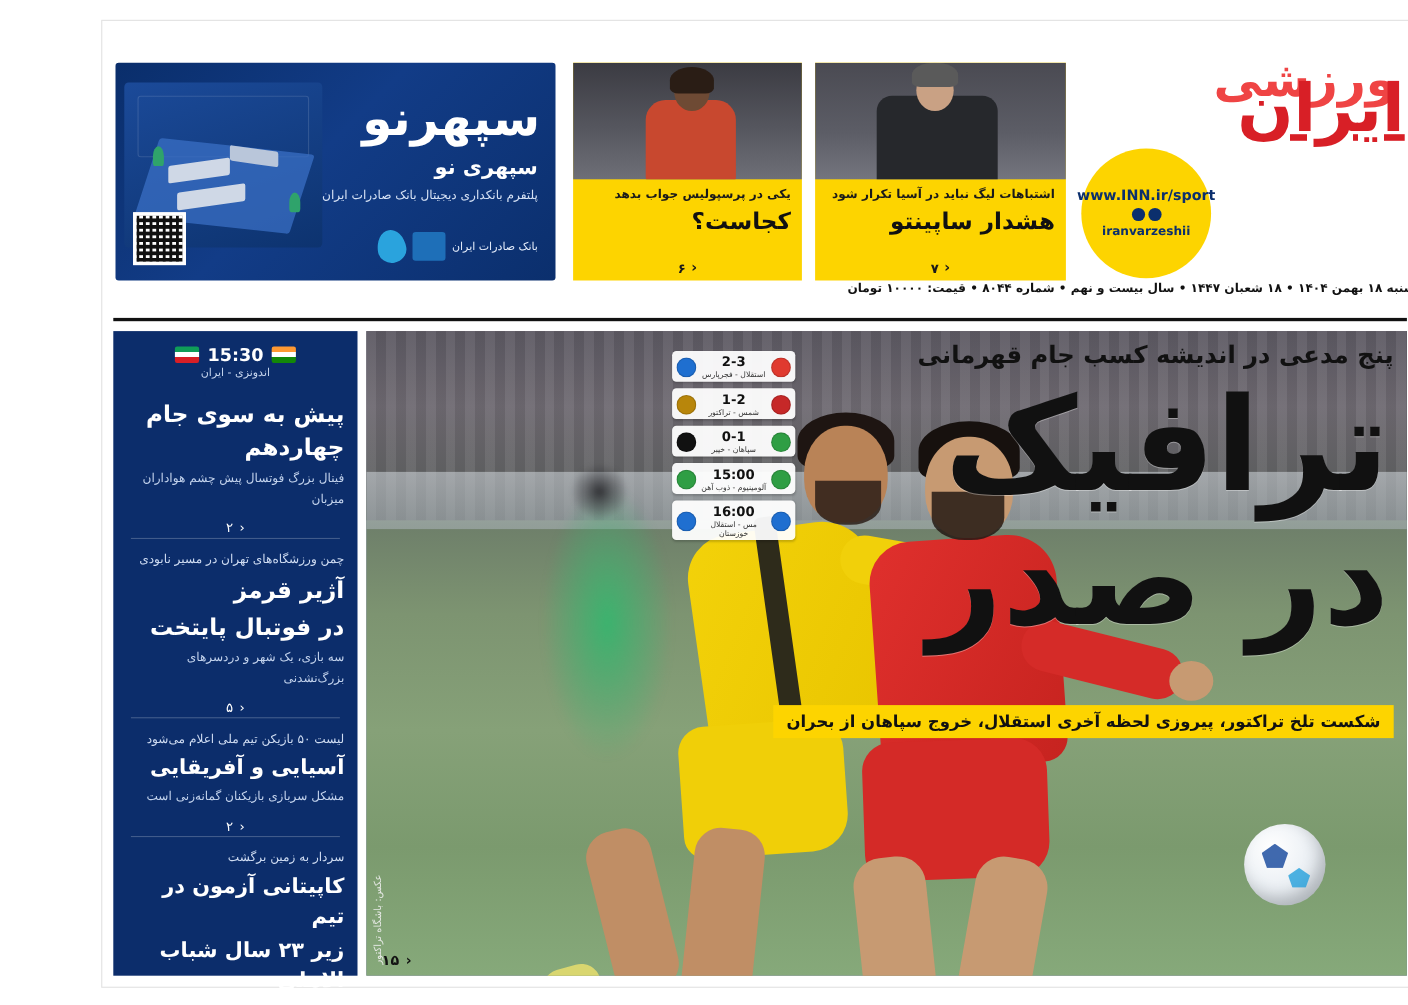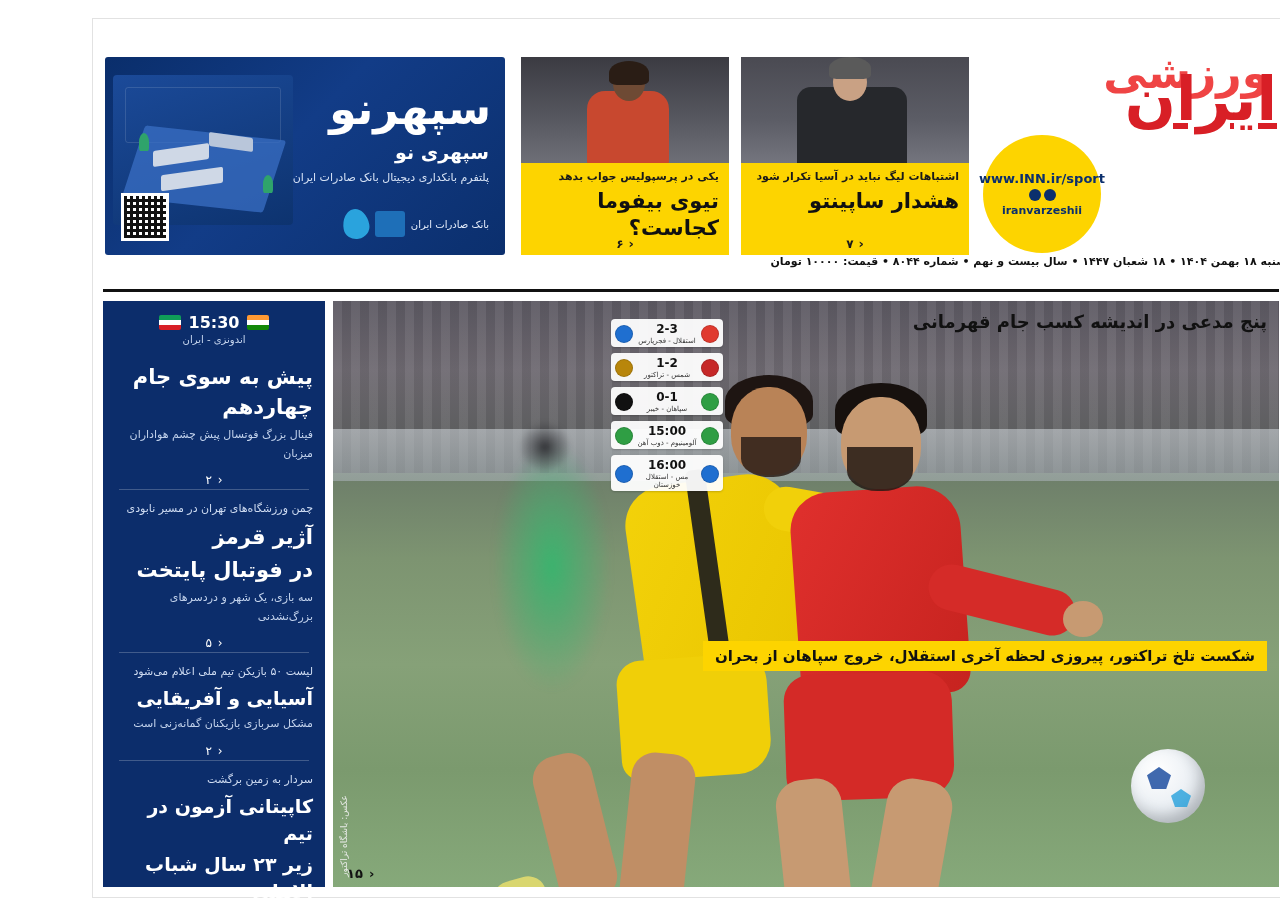--- a/index.html
+++ b/index.html
@@ -349,21 +349,21 @@
   }
   .ball::after {
     content:""; position:absolute; left: 40px; top: 40px; width: 20px; height: 18px;
     background: #24a0dc; clip-path: polygon(50% 0,100% 38%,80% 100%,20% 100%,0 38%);
     opacity: .8;
   }
 
   
   .lead-kicker {
     position: absolute; right: 12px; top: 10px;
-    font-size: 18px; font-weight: 700; color: #111;
+    font-size: 22px; font-weight: 700; color: #111;
     background: rgba(255,255,255,.0);
     direction: rtl;
   }
   .lead-title {
     position: absolute; right: 16px; top: 46px;
     font-size: 118px; font-weight: 700; color: #111; line-height: .98;
     direction: rtl; text-align: right;
     text-shadow: 0 1px 0 rgba(255,255,255,.35);
   }
   .lead-title .l2 { display: block; margin-top: 6px; }
@@ -435,21 +435,20 @@
       <div class="ad-qr"></div>
     </div>
 
     <div class="teaser t1">
       <div class="teaser-photo">
         <span class="ph-figure t1-body"></span>
         <span class="ph-figure t1-head"></span>
         <span class="ph-figure t1-hair"></span>
       </div>
       <div class="teaser-kicker">یکی در پرسپولیس جواب بدهد</div>
-      <div class="teaser-title">تیوی بیفوما</div>
       <div class="teaser-title">کجاست؟</div>
       <div class="teaser-arrow">
         <span class="arrow-glyph">‹</span>
         <span>۶</span>
       </div>
     </div>
 
     <div class="teaser t2">
       <div class="teaser-photo">
         <span class="ph-figure t2-coat"></span>
@@ -602,20 +601,24 @@
         <span class="crest" style="background:#1f6fd0"></span>
         <span class="res-cell">
           <span class="res-score">16:00</span>
           <span class="res-teams">مس - استقلال خوزستان</span>
         </span>
         <span class="crest" style="background:#1f6fd0"></span>
       </div>
     </div>
 
     <div class="lead-kicker">پنج مدعی در اندیشه کسب جام قهرمانی</div>
+    <div class="lead-title">
+      <span class="l1">ترافیک</span>
+      <span class="l2">در صدر</span>
+    </div>
     <div class="lead-strap">شکست تلخ تراکتور، پیروزی لحظه آخری استقلال، خروج سپاهان از بحران</div>
     <div class="photo-credit">عکس: باشگاه تراکتور</div>
     <div class="lead-pager">
       <span>‹</span>
       <span>۱۵</span>
     </div>
   </div>
 
 </div>
 

